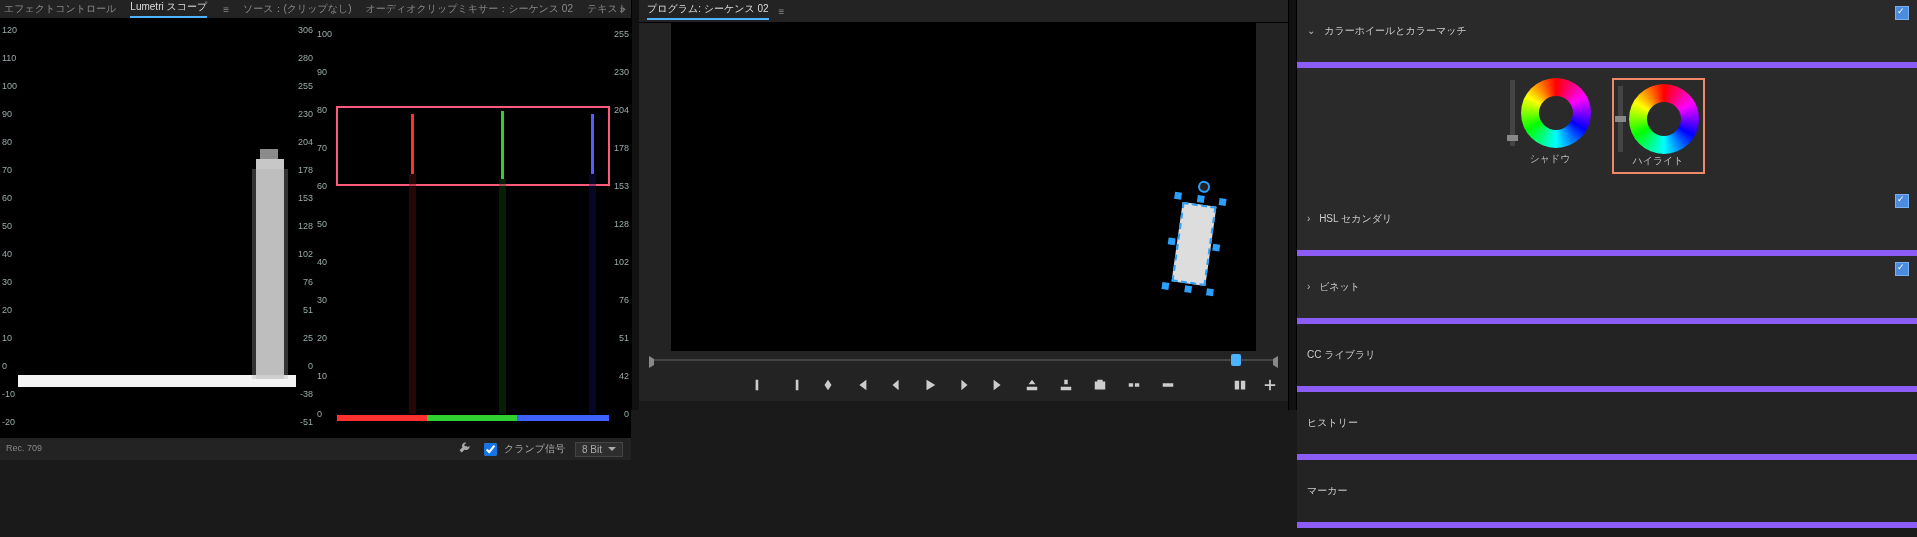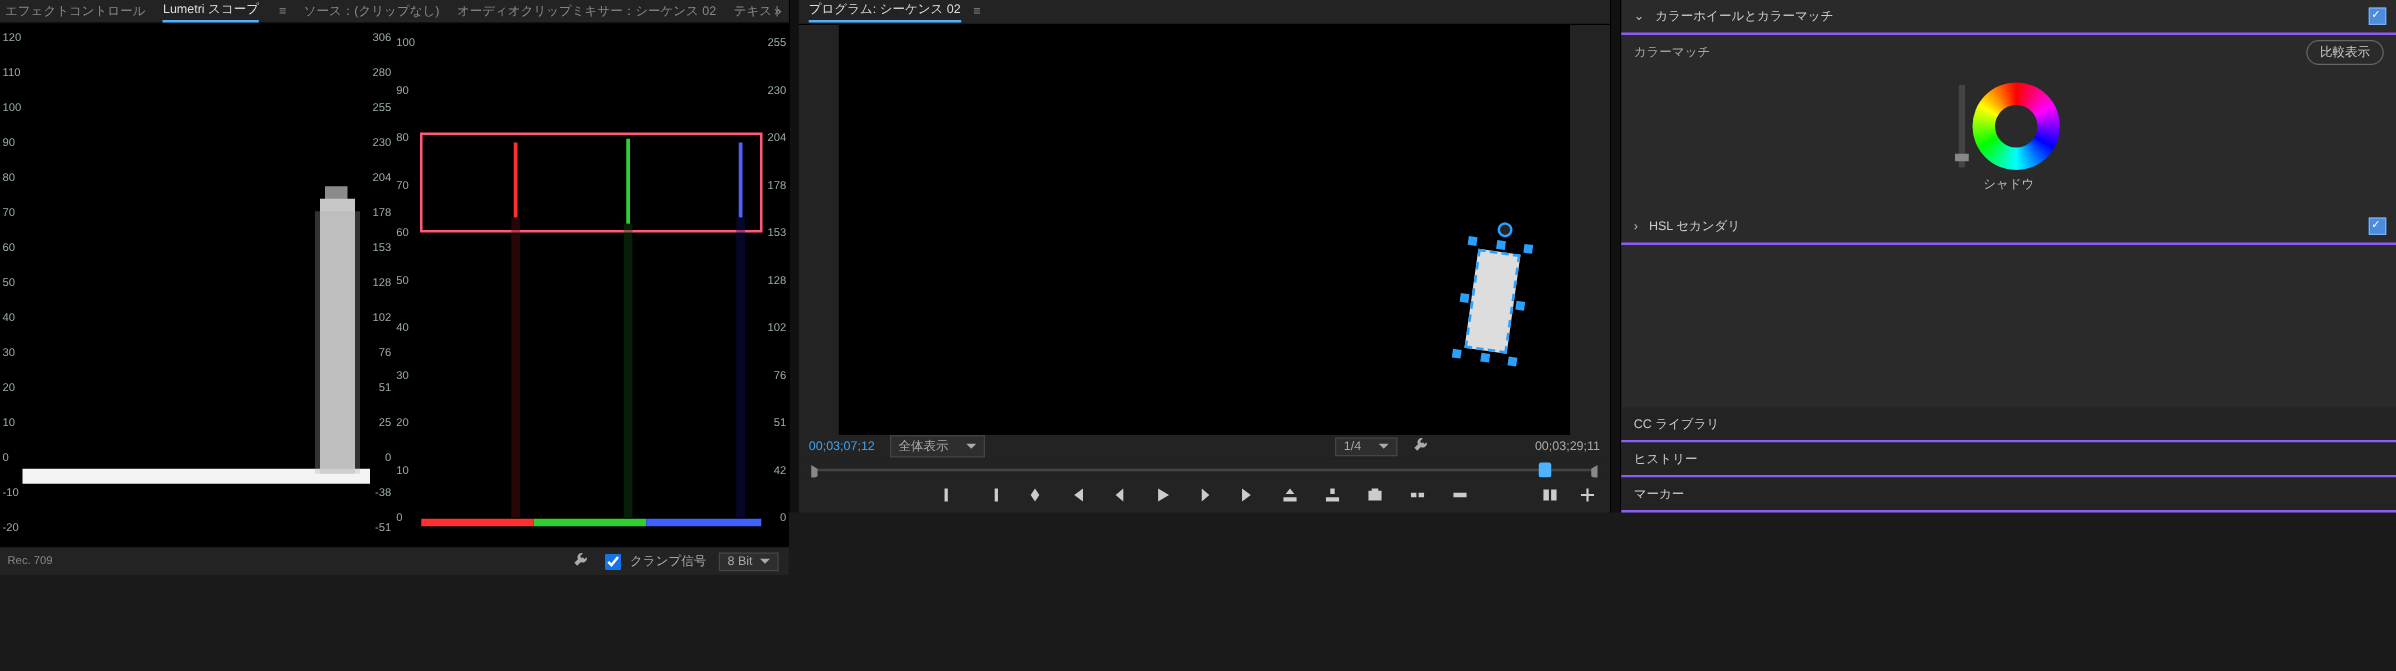--- a/index.html
+++ b/index.html
@@ -46,21 +46,21 @@
 .scrub{height:18px;background:#232323;position:relative;padding:0 10px}
 .scrub .track{position:absolute;left:10px;right:10px;top:8px;height:2px;background:#444}
 .scrub .head{position:absolute;top:3px;width:10px;height:12px;background:#4db2ff;border-radius:2px}
 .scrub .ib{position:absolute;top:5px;width:6px;height:6px}
 .transport{height:32px;background:#232323;display:flex;align-items:center;justify-content:center;gap:18px;padding:0 10px;position:relative}
 .transport .tbtn{width:16px;height:16px;display:flex;align-items:center;justify-content:center;cursor:pointer}
 .transport svg{width:14px;height:14px;fill:#ccc}
 .transport .rt{position:absolute;right:10px;display:flex;gap:14px;align-items:center}
 
 .lum-block{width:276px;display:flex;flex-direction:column;background:#2a2a2a;border-left:1px solid #000}
-.sect{border-bottom:2px solid #8b5cf6;padding:6px 10px;color:#ccc;position:relative}
+.sect{border-bottom:6px solid #8b5cf6;padding:24px 10px;color:#ccc;position:relative}
 .sect .disclose{display:inline-block;color:#bbb;margin-right:6px}
 .sect .sq{position:absolute;right:8px;top:6px;width:12px;height:12px;background:#4b8cde;border:1px solid #7ab0f0}
 .sect .sq::after{content:"✓";color:#fff;font-size:9px;position:absolute;left:1px;top:-1px}
 .row{display:flex;align-items:center;justify-content:space-between;padding:4px 10px;color:#aaa}
 .btn{border:1px solid #666;border-radius:10px;padding:2px 10px;color:#ccc;background:transparent;font-size:10px}
 .btn.dis{color:#666;border-color:#444}
 .wheels-area{display:flex;flex-direction:column;align-items:center;padding:6px 0 10px}
 .wheel{display:flex;flex-direction:column;align-items:center;margin:4px 0}
 .wheel .stack{display:flex;align-items:center;gap:6px}
 .lum-slider{width:5px;height:66px;background:#444;position:relative}
@@ -223,39 +223,20 @@
           <div class="h tr"></div>
           <div class="h bl"></div>
           <div class="h br"></div>
           <div class="h tc"></div>
           <div class="h bc"></div>
           <div class="h lc"></div>
           <div class="h rc"></div>
         </div>
       </div>
     </div>
-    <div class="prog-info">
-      <span class="tc-in">00;03;07;12</span>
-      <span class="dd">
-          <span>全体表示</span>
-          <svg viewBox="0 0 8 8">
-            <path d="M0 2l4 4 4-4z"></path>
-          </svg>
-        </span>
-      <span class="dd res">
-          <span>1/4</span>
-          <svg viewBox="0 0 8 8">
-            <path d="M0 2l4 4 4-4z"></path>
-          </svg>
-        </span>
-      <span class="wr"><svg class="wrench" viewBox="0 0 16 16">
-            <path fill="#aaa" d="M13 3l-3 3-2-2 3-3c-2-1-4 0-5 2-1 1-1 3 0 4L2 11l3 3 4-4c1 1 3 1 4 0 2-1 3-3 2-5l-2 2-2-2 2-2z"></path>
-          </svg></span>
-      <span class="dur">00;03;29;11</span>
-    </div>
     <div class="scrub">
       <div class="track"></div>
       <div class="ib" style="left:10px;border-left:5px solid #888;border-top:3px solid transparent;border-bottom:3px solid transparent"></div>
       <div class="head" style="left:calc(10px + 89.7%)"></div>
       <div class="ib" style="right:10px;border-right:5px solid #888;border-top:3px solid transparent;border-bottom:3px solid transparent"></div>
     </div>
     <div class="transport">
       <span class="tbtn">
           <svg viewBox="0 0 16 16">
             <path d="M3 2v12h3V2zM9 2v12"></path>
@@ -337,47 +318,64 @@
     <div style="flex:1;background:#1a1a1a"></div>
   </div>
 
   <div class="separator-col"></div>
 
   <div class="lum-block" style="flex:1">
     <div class="sect">
       <span class="disclose">⌄</span>
       <span>カラーホイールとカラーマッチ</span>
       <span class="sq"></span>
-    </div>
-    <div class="row">
-      <span>カラーマッチ</span>
-      <button class="btn">比較表示</button>
     </div>
 
     <div class="wheels-area">
       <div class="two-wheels">
         <div class="wheel">
           <div class="stack">
             <div class="lum-slider">
                 <div class="th" style="top:55px"></div>
               </div>
             <div class="cw">
                 <div class="puck"></div>
               </div>
           </div>
           <span class="lbl">シャドウ</span>
         </div>
+        <div class="wheel">
+          <div class="hi-sel">
+            <div class="stack">
+              <div class="lum-slider">
+                  <div class="th" style="top:30px"></div>
+                </div>
+              <div class="cw" style="position:relative">
+                <div class="puck"></div>
+                <svg class="cursor-arrow" style="left:30px;top:26px" width="14" height="18" viewBox="0 0 14 18">
+                    <path fill="#fff" stroke="#000" stroke-width="1" d="M1 1l0 14 3-3 2 5 3-1-2-5 5 0z"></path>
+                  </svg>
+              </div>
+            </div>
+            <div style="text-align:center"><span class="lbl">ハイライト</span></div>
+          </div>
+        </div>
       </div>
     </div>
 
     <div class="sect">
       <span class="disclose">›</span>
       <span>HSL セカンダリ</span>
       <span class="sq"></span>
     </div>
+    <div class="sect">
+      <span class="disclose">›</span>
+      <span>ビネット</span>
+      <span class="sq"></span>
+    </div>
 
     <div class="cc-tabs">
       <div class="sect"><span>CC ライブラリ</span></div>
       <div class="sect"><span>ヒストリー</span></div>
       <div class="sect"><span>マーカー</span></div>
     </div>
   </div>
 </div>
 
 </body></html>

